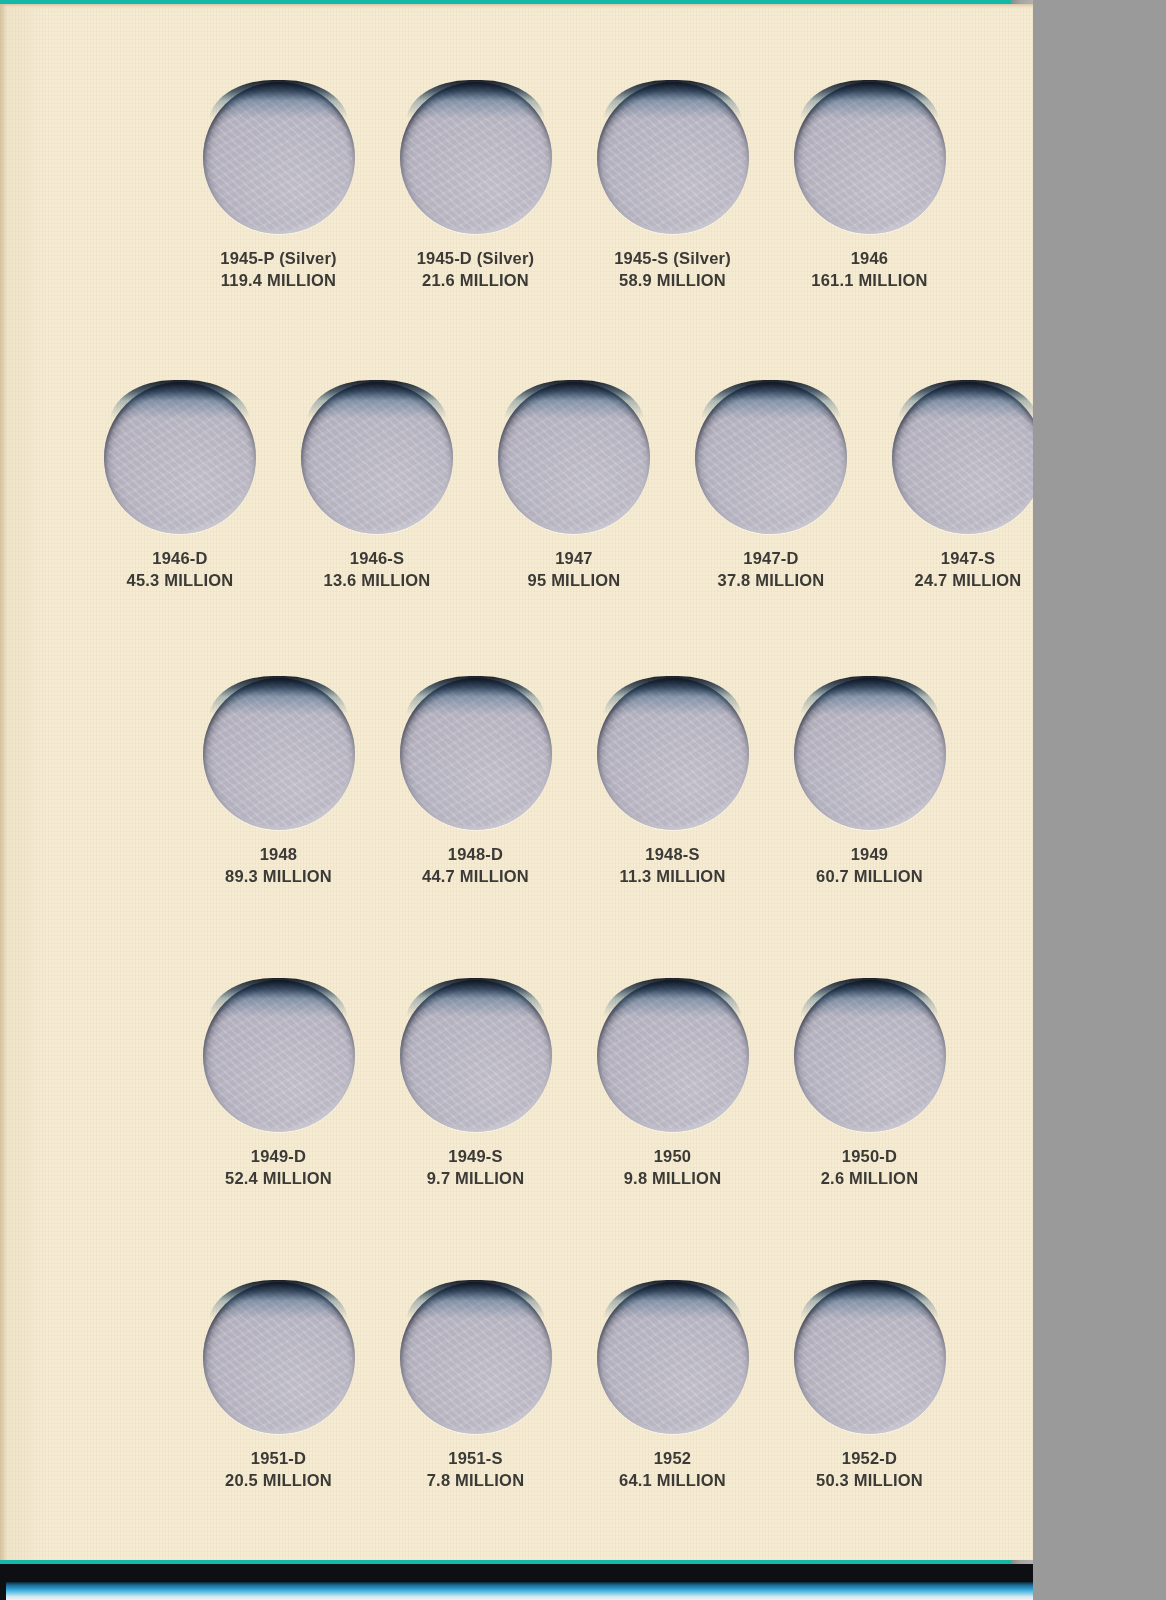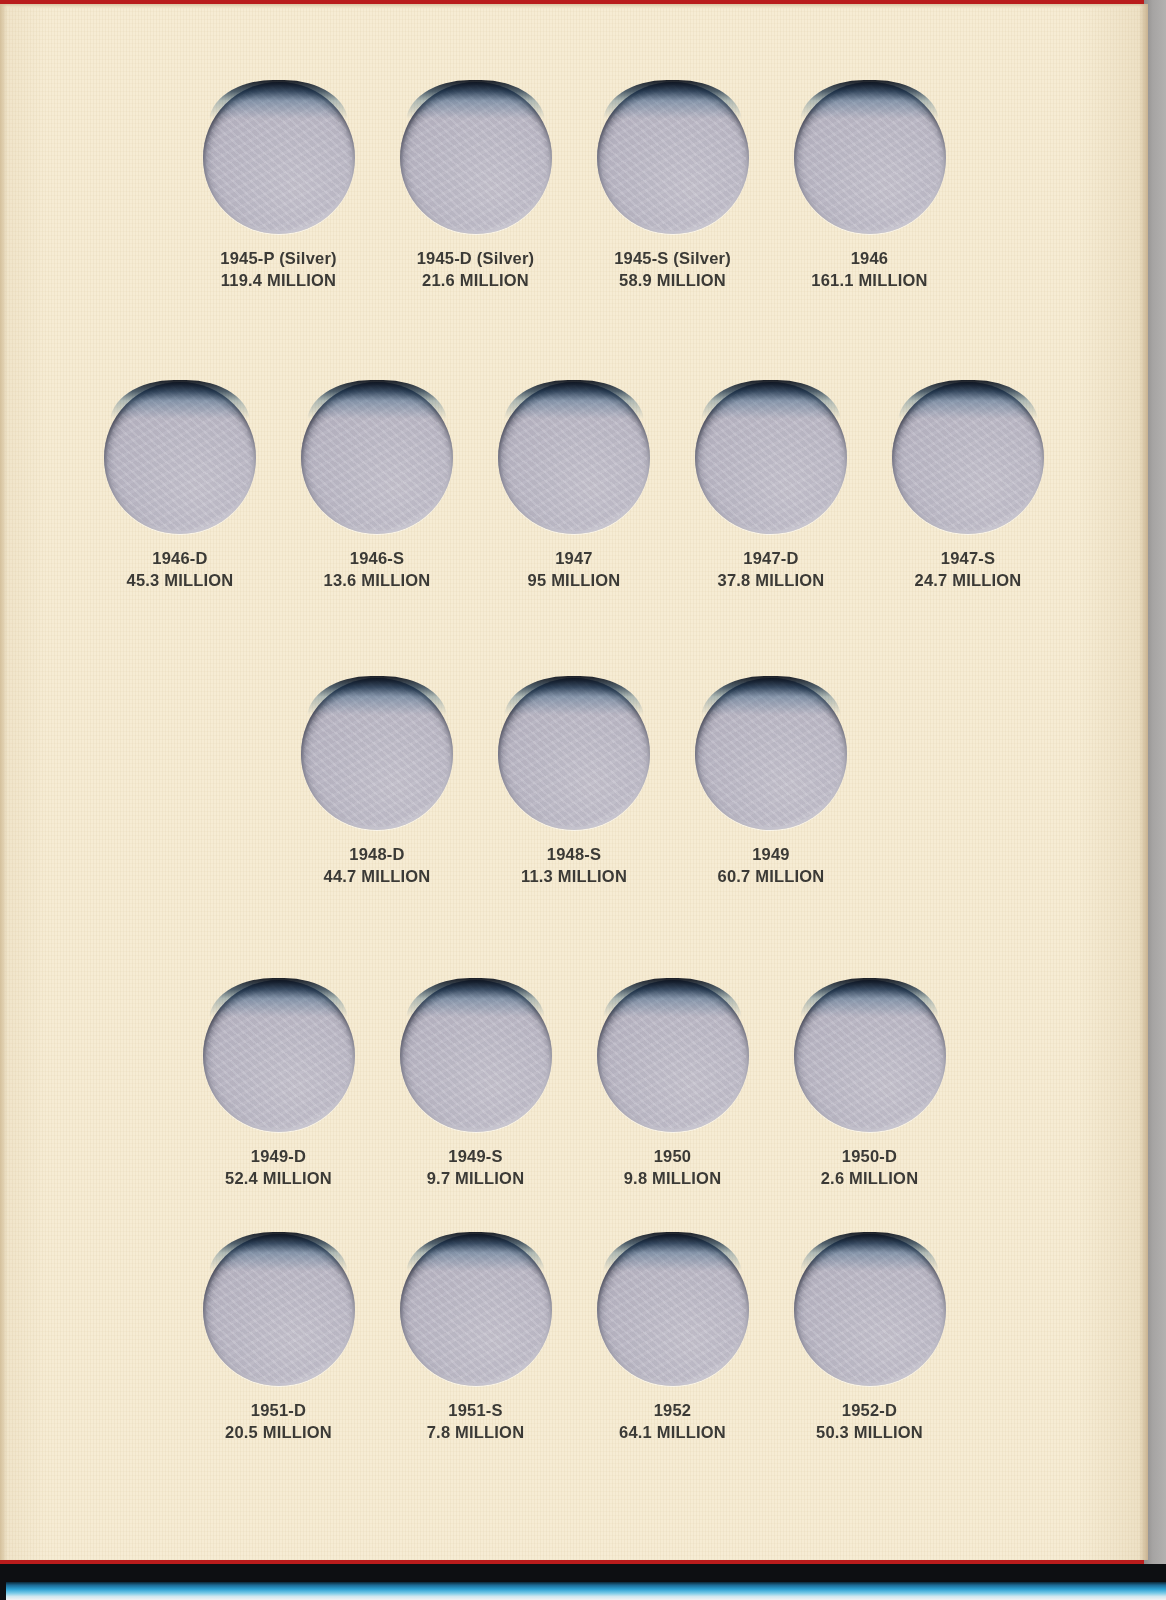--- a/index.html
+++ b/index.html
@@ -8,24 +8,24 @@
     padding: 0;
     background: #9a9a9a;
   }
   body {
     font-family: "Liberation Sans", sans-serif;
   }
 
   
   #album-page {
     position: relative;
-    width: 1166px;
+    width: 1033px;
     height: 1600px;
     overflow: hidden;
-    background: #b91c1c;
+    background: #14b8a6;
   }
 
   
   .scan-bg-right {
     position: absolute;
     top: 0;
     right: 0;
     width: 22px;
     height: 1600px;
     background: linear-gradient(to right, #8d8b8a 0%, #a6a4a3 40%, #b3b1b0 100%);
@@ -302,20 +302,32 @@
       </div>
     <div class="coin-row" id="coin-row-3" style="top:674px;">
         <div class="coin-cell">
           <div class="coin-hole-wrap">
             <div class="coin-hole">
               <div class="coin-hole-tex"></div>
             </div>
             <div class="coin-hole-lip"></div>
           </div>
           <div class="coin-caption">
+            <div class="coin-year">1948</div>
+            <div class="coin-mintage">89.3 MILLION</div>
+          </div>
+        </div>
+        <div class="coin-cell">
+          <div class="coin-hole-wrap">
+            <div class="coin-hole">
+              <div class="coin-hole-tex"></div>
+            </div>
+            <div class="coin-hole-lip"></div>
+          </div>
+          <div class="coin-caption">
             <div class="coin-year">1948-D</div>
             <div class="coin-mintage">44.7 MILLION</div>
           </div>
         </div>
         <div class="coin-cell">
           <div class="coin-hole-wrap">
             <div class="coin-hole">
               <div class="coin-hole-tex"></div>
             </div>
             <div class="coin-hole-lip"></div>
@@ -381,21 +393,21 @@
               <div class="coin-hole-tex"></div>
             </div>
             <div class="coin-hole-lip"></div>
           </div>
           <div class="coin-caption">
             <div class="coin-year">1950-D</div>
             <div class="coin-mintage">2.6 MILLION</div>
           </div>
         </div>
       </div>
-    <div class="coin-row" id="coin-row-5" style="top:1230px;">
+    <div class="coin-row" id="coin-row-5" style="top:1278px;">
         <div class="coin-cell">
           <div class="coin-hole-wrap">
             <div class="coin-hole">
               <div class="coin-hole-tex"></div>
             </div>
             <div class="coin-hole-lip"></div>
           </div>
           <div class="coin-caption">
             <div class="coin-year">1951-D</div>
             <div class="coin-mintage">20.5 MILLION</div>

